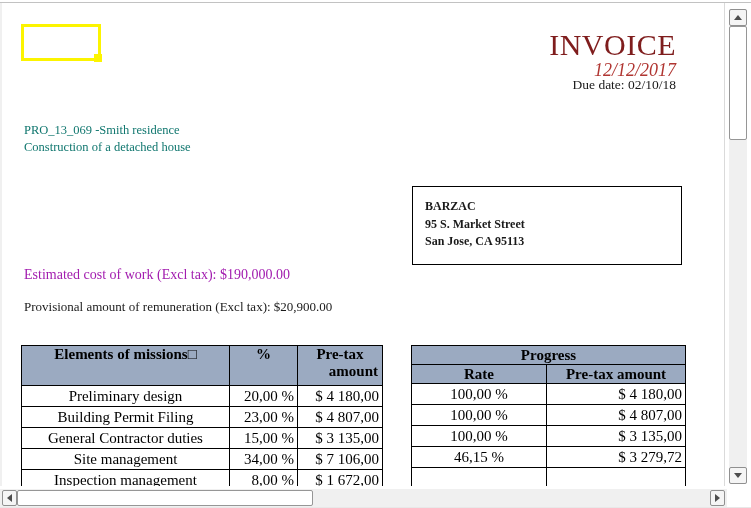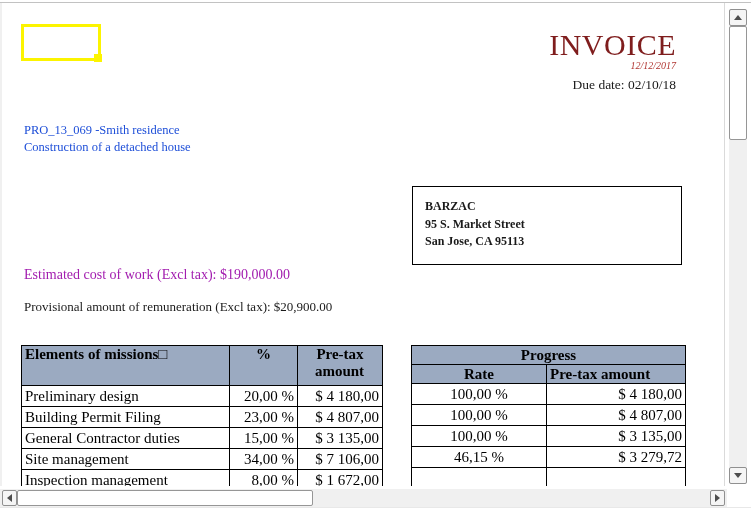--- a/index.html
+++ b/index.html
@@ -13,41 +13,41 @@
   .left-strip { position:absolute; left:0; top:3px; width:2px; height:483px; background:#f0f0f0; }
   .content { position:absolute; left:2px; top:3px; width:722px; height:483px; background:#fff; overflow:hidden; }
   .content-edge { position:absolute; left:724px; top:3px; width:1px; height:483px; background:#dadada; }
 
   
   .logo-box { position:absolute; left:19px; top:21px; width:80px; height:37px; border:3px solid #fcf400; background:#fff; }
   .logo-handle { position:absolute; left:92px; top:51px; width:8px; height:8px; background:#fcf400; }
 
   
   .title { position:absolute; right:48px; top:25px; font-size:30px; letter-spacing:0.5px; color:#7f1d1d; }
-  .inv-date { position:absolute; right:48px; top:57px; font-size:10px; font-style:italic; color:#b03531; }
+  .inv-date { position:absolute; right:48px; top:57px; font-size:18px; font-style:italic; color:#b03531; }
   .due-date { position:absolute; right:48px; top:74px; font-size:13.5px; color:#1a1a1a; }
 
-  .project { position:absolute; left:22px; top:119px; font-size:12.5px; line-height:17px; color:#1d4ed8; }
+  .project { position:absolute; left:22px; top:119px; font-size:12.5px; line-height:17px; color:#0f766e; }
 
   .client-box { position:absolute; left:410px; top:183px; width:270px; height:79px; border:1px solid #000; }
   .client-box .inner { padding:11px 0 0 12px; font-weight:bold; font-size:12px; line-height:17.5px; color:#1a1a1a; }
 
   .est-line  { position:absolute; left:22px; top:264px; font-size:14px; color:#a21caf; }
   .prov-line { position:absolute; left:22px; top:296px; font-size:13px; color:#1a1a1a; }
 
   
   table { border-collapse:collapse; table-layout:fixed; position:absolute; background:#fff; }
   td { border:1px solid #000; font-size:15px; padding:0 3px; overflow:hidden; white-space:nowrap; }
   .missions { left:19px; top:342px; width:361px; }
   .progress { left:409px; top:342px; width:274px; }
   tr.hdr2 td { height:40px; vertical-align:top; background:#9baac1; font-weight:bold; }
   tr.data td { height:21px; }
   tr.phdr td { height:19px; background:#9baac1; font-weight:bold; }
-  .al { text-align:left; } .ac { text-align:center; } .ar { text-align:right; }
-  .hdr-line1 { text-align:center; } .hdr-line2 { text-align:center; padding-right:1px; }
+  .al { text-align:center; } .ac { text-align:center; } .ar { text-align:right; }
+  .hdr-line1 { text-align:center; } .hdr-line2 { text-align:right; padding-right:1px; }
 
   
   .v-track { position:absolute; left:729px; top:9px; width:18px; height:475px; background:#f0f0f0; }
   .h-track { position:absolute; left:0px; top:489px; width:727px; height:18px; background:#f0f0f0; }
   .sb-btn { position:absolute; background:#f5f5f5; border:1px solid #909090; border-radius:2px;
             display:flex; align-items:center; justify-content:center; }
   .btn-up    { left:729px; top:9px;   width:18px; height:17px; }
   .btn-down  { left:729px; top:467px; width:18px; height:17px; }
   .btn-left  { left:2px;   top:490px; width:15px; height:16px; }
   .btn-right { left:710px; top:490px; width:15px; height:16px; }

